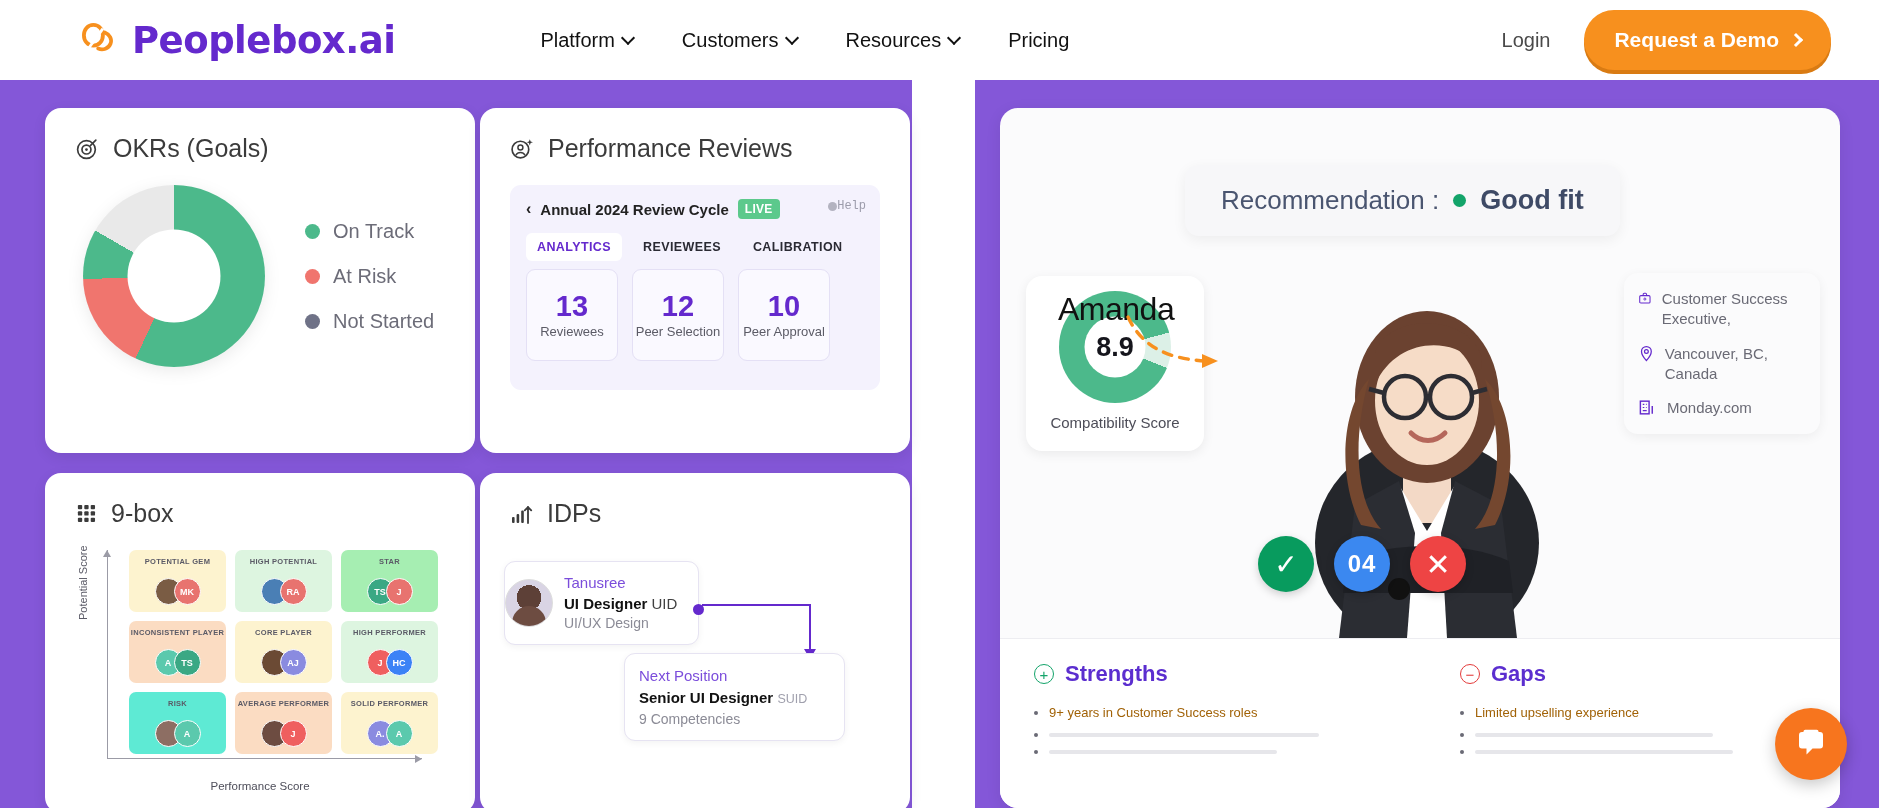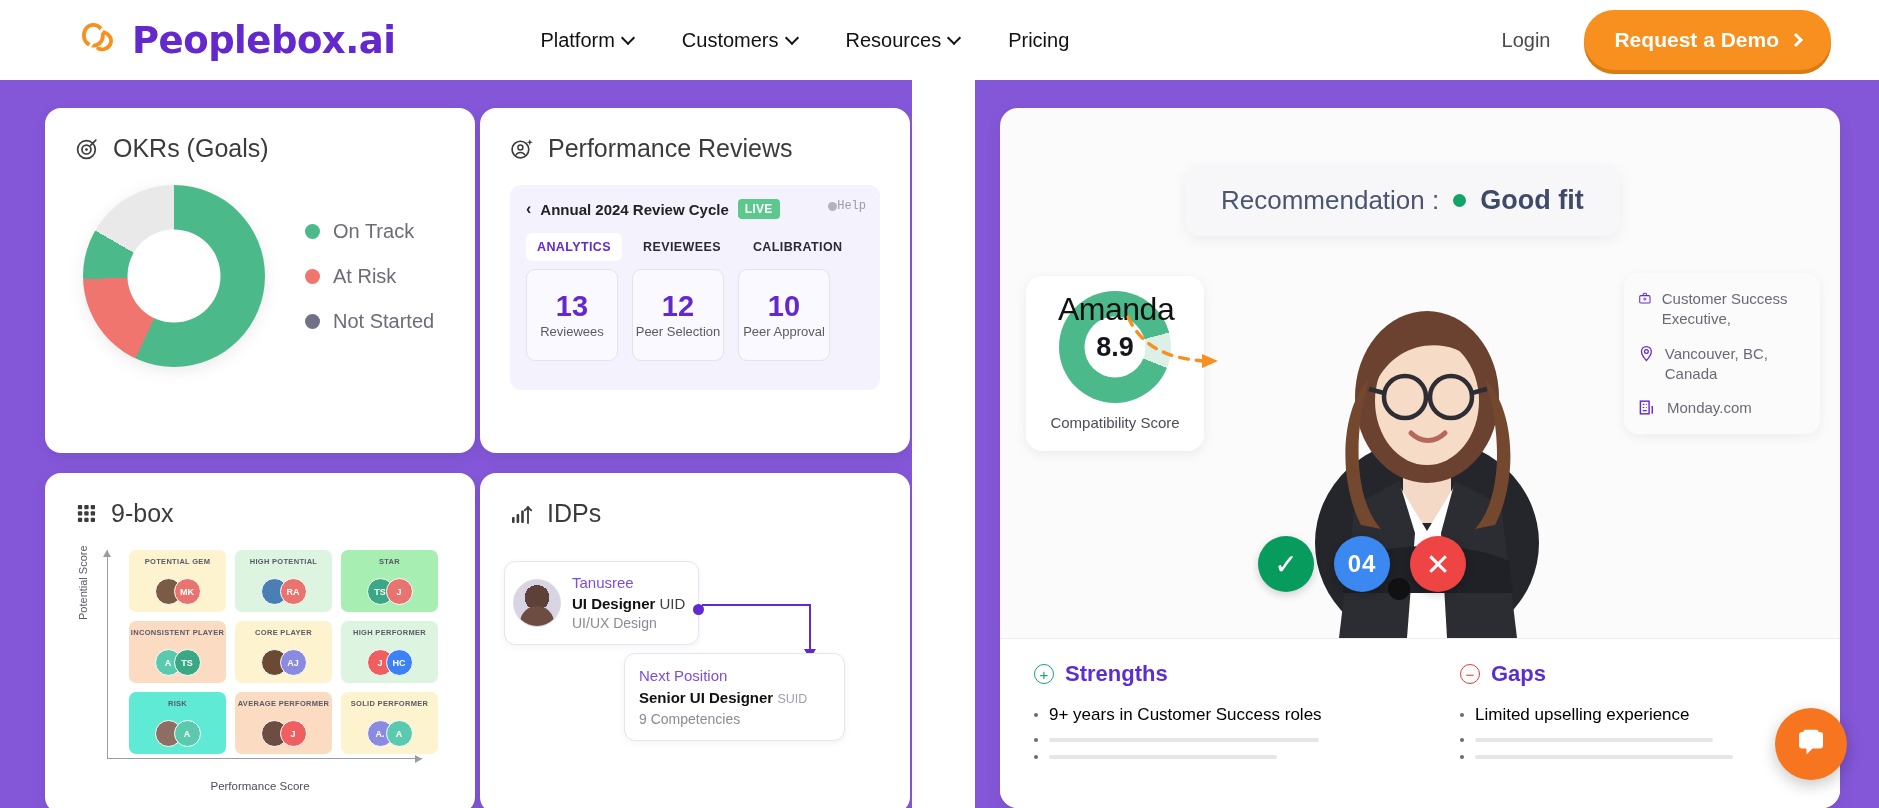--- a/index.html
+++ b/index.html
@@ -187,21 +187,21 @@
     border: 1.5px solid #fff;
   }
   .av + .av { margin-left: -8px; }
 
   
   .idp-card {
     position: absolute; left: 24px; top: 88px;
     width: 195px; height: 84px; background: #fff;
     border: 1px solid #e6e3f2; border-radius: 11px;
     box-shadow: 0 2px 7px rgba(0,0,0,.05);
-    display: flex; align-items: center; padding: 0 8px; gap: 11px;
+    display: flex; align-items: center; padding: 0 0; gap: 11px;
   }
   .idp-photo {
     width: 48px; height: 48px; border-radius: 50%;
     background: radial-gradient(circle at 50% 38%, #5d4037 0 34%, #d9d4e4 34% 100%);
     border: 1px solid #ddd; flex: none; overflow: hidden; position: relative;
   }
   .idp-photo::after {
     content: ""; position: absolute; left: 50%; bottom: 0;
     transform: translateX(-50%); width: 34px; height: 20px;
     border-radius: 17px 17px 0 0; background: #6d4c41;
@@ -301,21 +301,21 @@
   }
   .sg-col { flex: 1; }
   .sg-head { display: flex; align-items: center; gap: 11px; margin-bottom: 18px; }
   .sg-title { font-size: 22px; font-weight: 700; color: #5b2ecf; }
   .sg-ico { width: 20px; height: 20px; border-radius: 50%;
     border: 1.6px solid #13a46a; display: flex; align-items: center;
     justify-content: center; font-size: 15px; color: #13a46a; line-height: 1; }
   .sg-ico.minus { border-color: #e33b3b; color: #e33b3b; }
   .sg-item { display: flex; align-items: center; gap: 11px; margin-bottom: 13px; }
   .sg-bullet { width: 4px; height: 4px; border-radius: 50%; background: #6a6a75; flex: none; }
-  .sg-text { font-size: 17px; color: #000000; }
+  .sg-text { font-size: 13px; color: #a16207; }
   .sg-bar { height: 4px; border-radius: 2px; background: #e6e6ea; }
 
   .chat-bubble {
     position: absolute; right: 32px; bottom: 28px;
     width: 72px; height: 72px; border-radius: 50%;
     background: #f7751e; display: flex; align-items: center; justify-content: center;
     box-shadow: 0 5px 16px rgba(0,0,0,.22); z-index: 60; cursor: pointer;
   }
 </style>
 </head>

